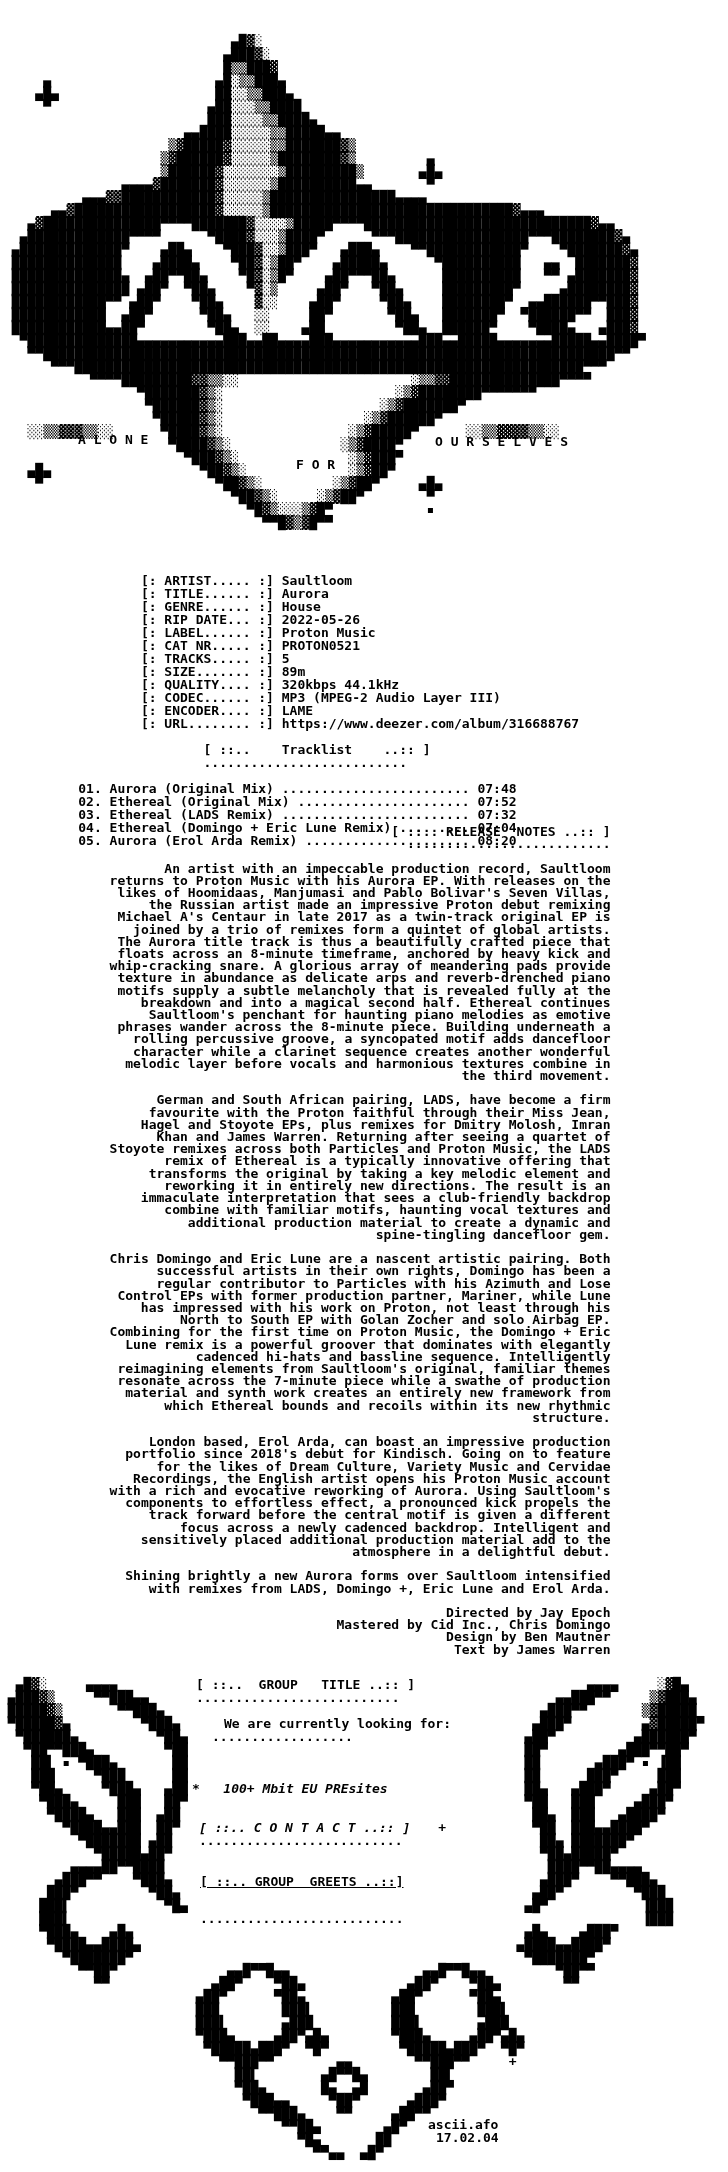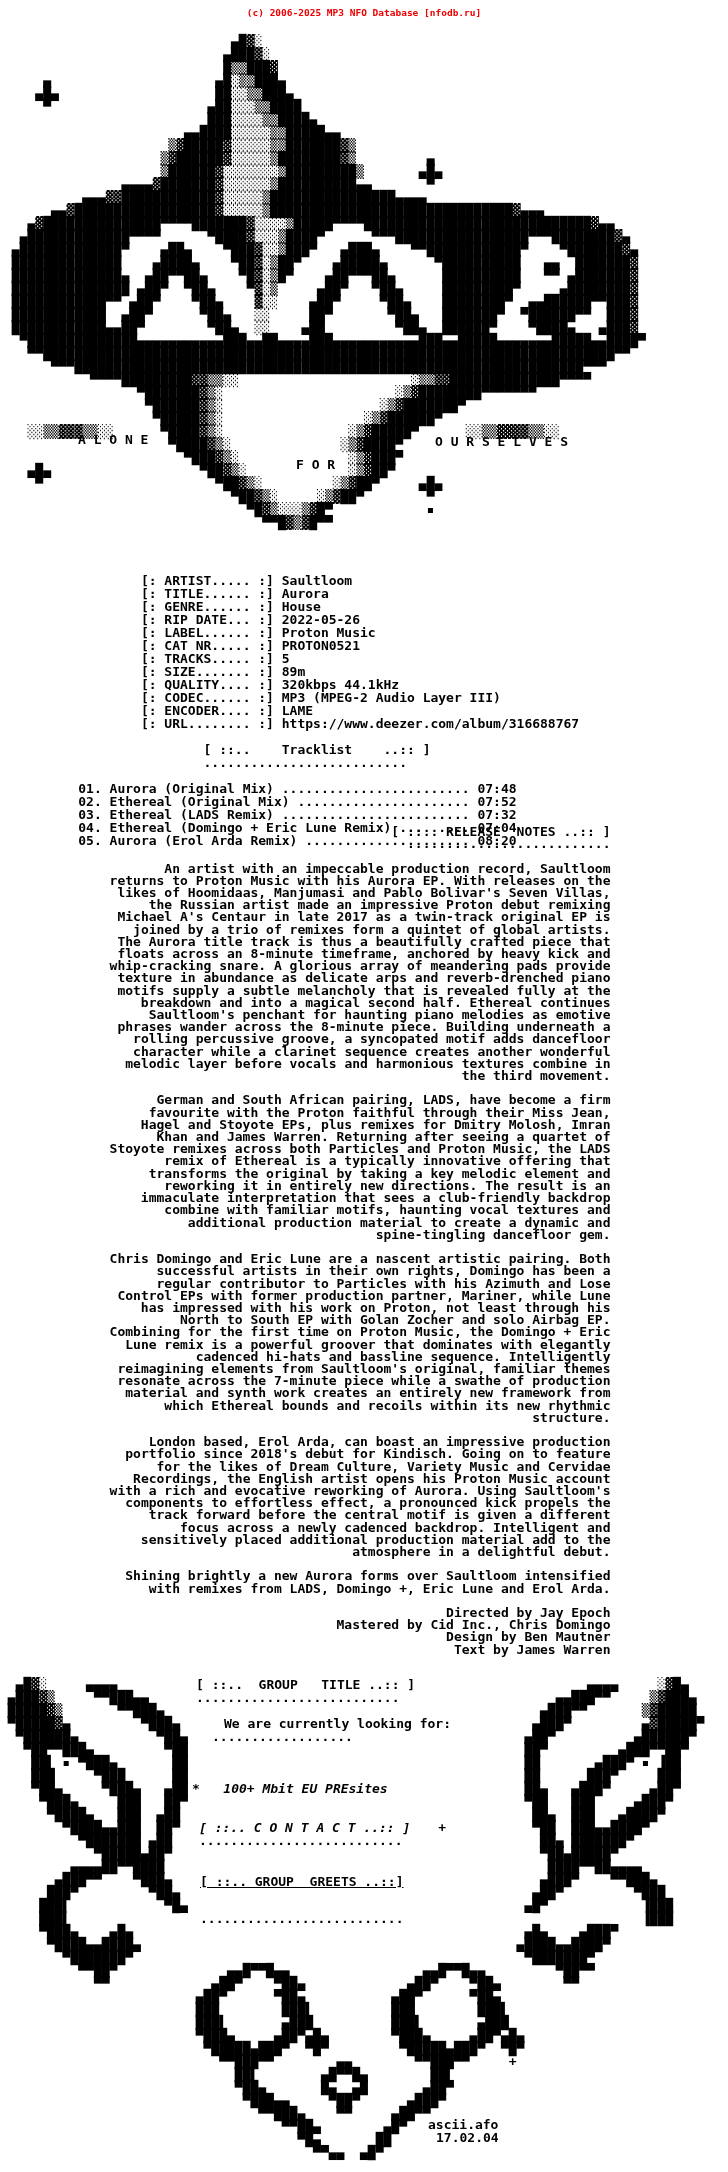--- a/index.html
+++ b/index.html
@@ -22,21 +22,20 @@
   .ov{
     position:absolute;white-space:pre;color:#000;
     font:bold 13px/13px "DejaVu Sans Mono",monospace;
   }
 </style>
 </head>
 <body>
 
 <div class="canvas">
 
-  <div class="banner" style="color: rgb(238, 0, 0);">(c) 2006-2025 MP3 NFO Database [nfodb.ru]</div>
 
   <pre class="art" style="left:4px;top:35px;">                             ▄█▓░
                             ▄███▓░
                             █▒▒███▓
      ▄                     ▄█░▒▒███▄
     ▄█▄                    ██░░▒▒███▄
      ▀                    ▄██░░░▒▒████
                           ███░░░░▒▒████▄
                        ▄▄████░░░░░▒▒█████▄▄
                      ▒▓█████▓░░░░░▒▒███████▓▒

